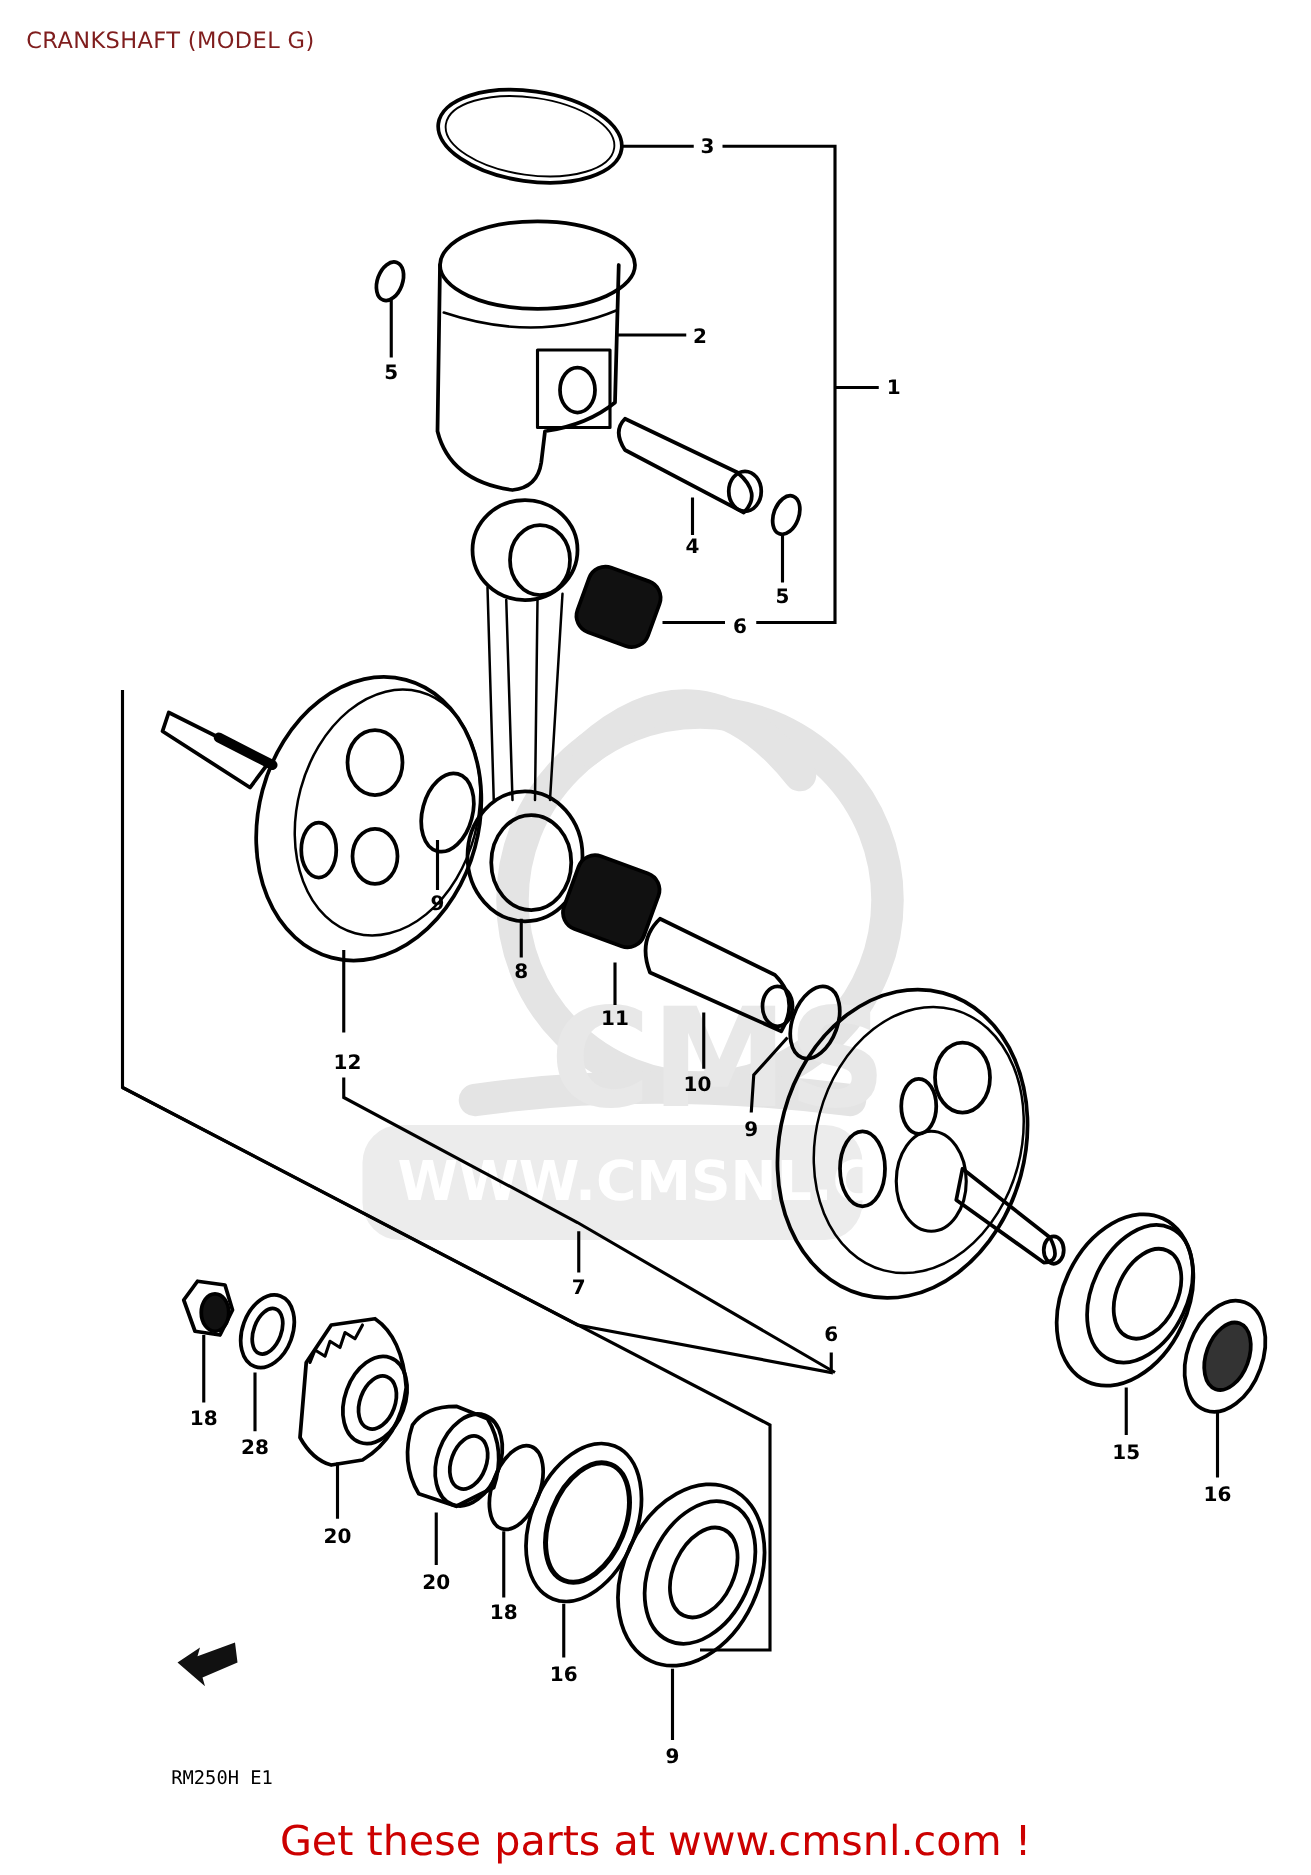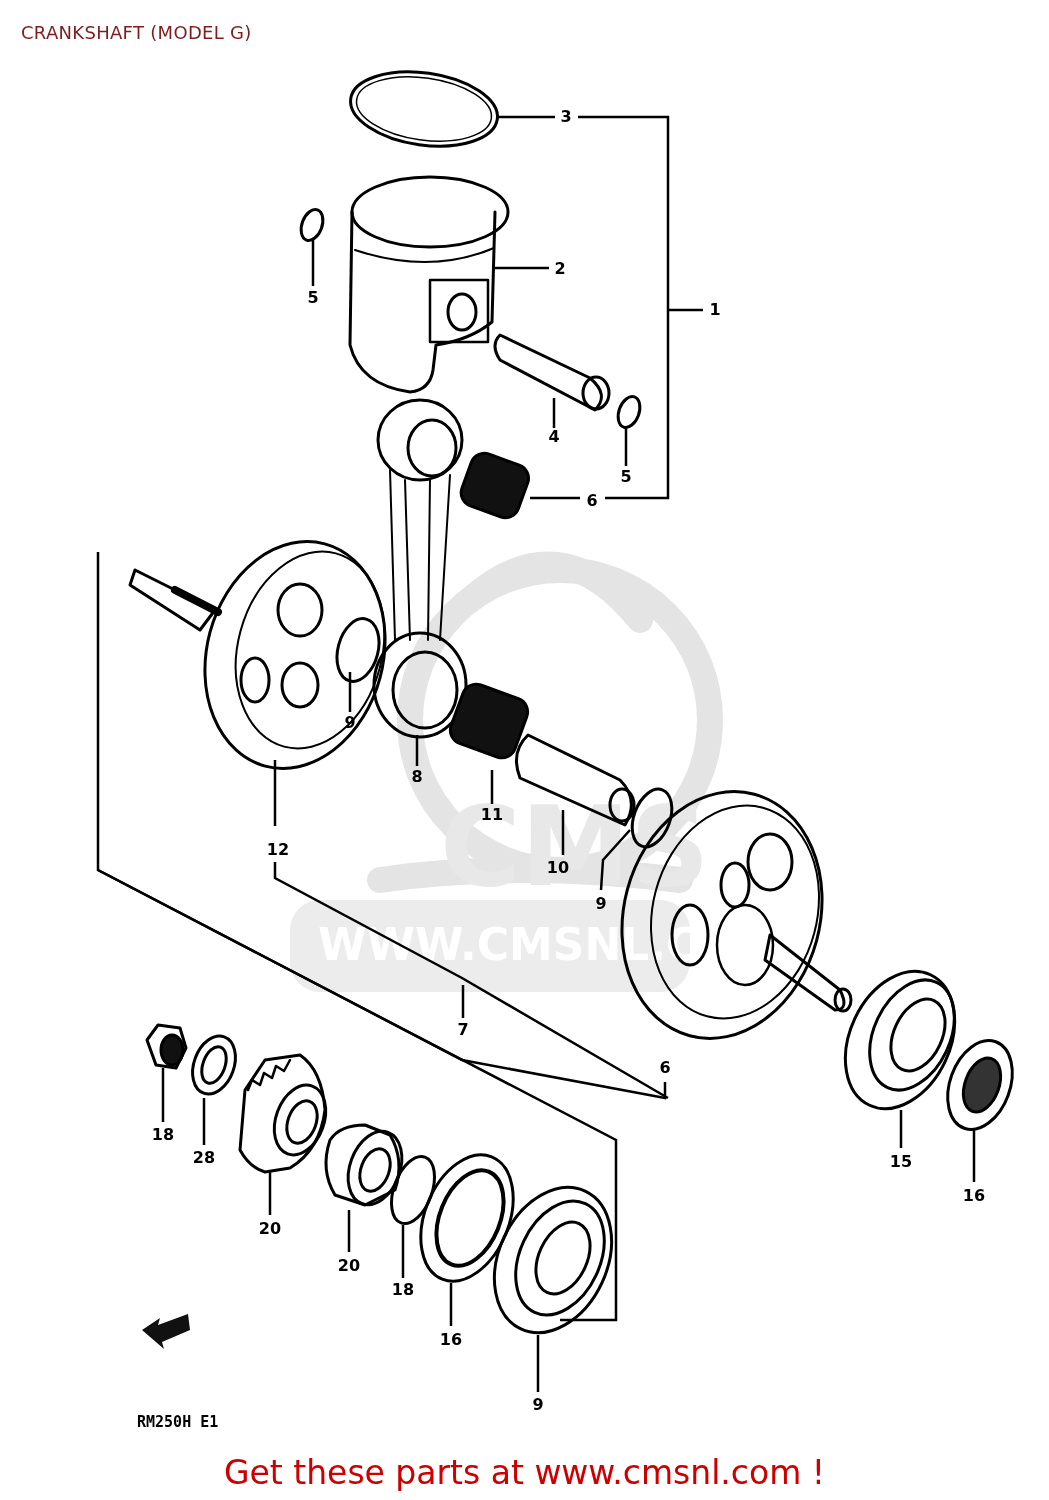--- a/index.html
+++ b/index.html
@@ -1,20 +1,20 @@
 <!DOCTYPE html>
 <html><head>
 <meta charset="utf-8">
 <style>
   html, body { margin: 0; padding: 0; background: #ffffff; }
   body { width: 1049px; height: 1500px; position: relative; overflow: hidden; font-family: "DejaVu Sans", sans-serif; }
   .title { position: absolute; left: 21px; top: 22px; font-size: 18px; color: #7f1d1d; letter-spacing: 0.3px; font-family: "DejaVu Sans", sans-serif; }
   .diagram { position: absolute; left: 0; top: 0; width: 1049px; height: 1500px; }
   .lbl { position: absolute; font-family: "DejaVu Sans", sans-serif; font-weight: bold; font-size: 16px; color: #000; transform: translate(-50%, -50%); line-height: 1; }
-  .code { position: absolute; left: 137px; top: 1413px; font-weight: bold; font-size: 15px; color: #000; font-family: "DejaVu Sans Mono", monospace; }
+  .code { position: absolute; left: 137px; top: 1413px; font-weight: normal; font-size: 15px; color: #000; font-family: "DejaVu Sans Mono", monospace; }
   .cta { position: absolute; left: 0; width: 1049px; top: 1453px; text-align: center; font-size: 33px; color: #cc0000; font-family: "DejaVu Sans", sans-serif; }
   .cta a { color: inherit; text-decoration: none; }
 </style>
 </head>
 <body>
 
 <div class="title">CRANKSHAFT (MODEL G)</div>
 
 <svg class="diagram" viewBox="0 0 1049 1500" xmlns="http://www.w3.org/2000/svg">
 

